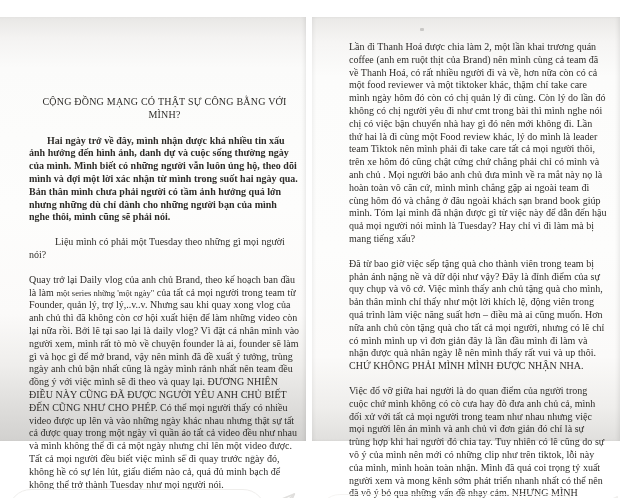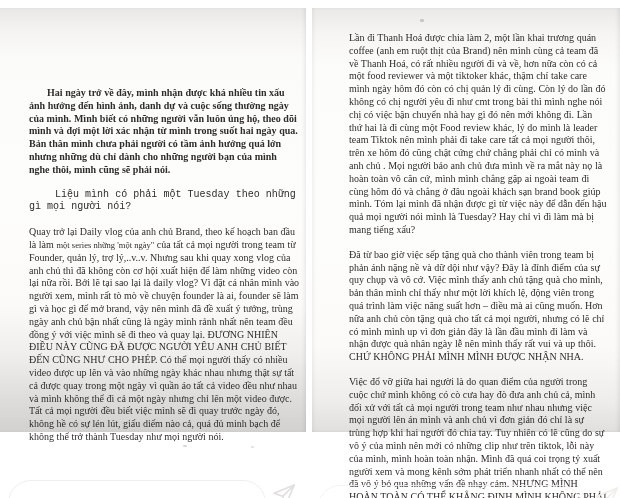--- a/index.html
+++ b/index.html
@@ -2,41 +2,41 @@
 <html><head>
 <meta charset="utf-8">
 <style>
   html,body{margin:0;padding:0;}
   body{
     width:620px;height:498px;overflow:hidden;position:relative;
     background:#ffffff;
     font-family:"Liberation Serif", serif;
   }
   .stage{position:absolute;inset:0;}
-  .page{position:absolute;top:8px;height:424px;}
+  .page{position:absolute;top:17px;height:424px;}
   .page-left{
     left:0;width:306px;
     background:linear-gradient(180deg,#e8e7e5 0%,#f4f3f2 5%,#fbfbfa 12%,#fdfdfc 45%,#fbfaf9 70%,#efeeec 82%,#dedddb 92%,#d2d1cf 100%);
     box-shadow:inset -3px 0 4px -2px rgba(0,0,0,0.10);
   }
   .page-right{
     left:312px;width:308px;
     background:linear-gradient(180deg,#eae9e7 0%,#f6f5f4 6%,#fcfcfb 14%,#fdfdfc 55%,#fbfaf9 80%,#efeeec 92%,#e0dfdd 100%);
     box-shadow:inset 3px 0 4px -2px rgba(0,0,0,0.07), inset -3px 0 5px -2px rgba(0,0,0,0.10);
   }
   .doc{
     position:absolute;color:#2f2d2a;font-size:10px;line-height:12.8px;
     text-align:left;word-spacing:0.1px;
   }
   .doc-left{left:29px;top:79px;width:271px;}
   .doc-right{left:37px;top:24px;width:258px;}
   .doc p{margin:0 0 12px 0;}
   .doc p.title{text-align:center;margin-bottom:13px;letter-spacing:0.2px;}
   .indent1{text-indent:18px;font-weight:bold;}
-  .indent2{text-indent:26px;font-family:Liberation Mono, monospace;}
+  .indent2{text-indent:26px;}
   .small{font-size:8.5px;}
   .reply-pill{
     position:absolute;border:1.5px solid rgba(238,237,235,0.95);
     border-radius:24px;background:transparent;box-sizing:border-box;
   }
   .pill-left{left:8px;top:472px;width:258px;height:46px;}
   .pill-right{left:6px;top:477px;width:264px;height:44px;border-color:rgba(243,242,240,0.85);}
   .ph{
     position:absolute;font-family:"Liberation Sans", sans-serif;
     white-space:nowrap;
@@ -52,20 +52,21 @@
   .speck2{left:251px;top:438px;width:3px;height:2px;opacity:0.35;}
   .speck3{left:108px;top:11px;width:4px;height:3px;opacity:0.55;}
 </style>
 </head>
 <body>
 
 <div class="stage">
 
   <div class="page page-left">
     <div class="doc doc-left">
+      <p class="title">CỘNG ĐỒNG MẠNG CÓ THẬT SỰ CÔNG BẰNG VỚI MÌNH?</p>
       <p class="indent1">Hai ngày trở về đây, mình nhận được khá nhiều tin xấu ảnh hưởng đến hình ảnh, danh dự và cuộc sống thường ngày của mình. Mình biết có những người vẫn luôn ủng hộ, theo dõi mình và đợi một lời xác nhận từ mình trong suốt hai ngày qua. Bản thân mình chưa phải người có tầm ảnh hưởng quá lớn nhưng những dù chỉ dành cho những người bạn của mình nghe thôi, mình cũng sẽ phải nói.</p>
       <p class="indent2">Liệu mình có phải một Tuesday theo những gì mọi người nói?</p>
       <p><span>Quay trở lại Daily vlog của anh chủ Brand, theo kế hoạch ban đầu là làm </span><span class="small">một series những 'một ngày"</span><span> của tất cả mọi người trong team từ Founder, quản lý, trợ lý,..v..v. Nhưng sau khi quay xong vlog của anh chủ thì đã không còn cơ hội xuất hiện để làm những video còn lại nữa rồi. Bởi lẽ tại sao lại là daily vlog? Vì đặt cá nhân mình vào người xem, mình rất tò mò về chuyện founder là ai, founder sẽ làm gì và học gì để mở brand, vậy nên mình đã đề xuất ý tưởng, trùng ngày anh chủ bận nhất cũng là ngày mình rảnh nhất nên team đều đồng ý với việc mình sẽ đi theo và quay lại. ĐƯƠNG NHIÊN ĐIỀU NÀY CŨNG ĐÃ ĐƯỢC NGƯỜI YÊU ANH CHỦ BIẾT ĐẾN CŨNG NHƯ CHO PHÉP. Có thể mọi người thấy có nhiều video được up lên và vào những ngày khác nhau nhưng thật sự tất cả được quay trong một ngày vì quần áo tất cả video đều như nhau và mình không thể đi cả một ngày nhưng chỉ lên một video được. Tất cả mọi người đều biết việc mình sẽ đi quay trước ngày đó, không hề có sự lén lút, giấu diếm nào cả, quá đủ minh bạch để không thể trở thành Tuesday như mọi người nói.</span></p>
     </div>
     <div class="speck speck1"></div>
     <div class="speck speck2"></div>
     <div class="reply-pill pill-left"></div>
     <span class="ph ph-left">Gửi tin nhắn</span>
     <svg class="send send-left" width="26" height="26" viewBox="0 0 24 24" fill="none" stroke="#e0dfdd" stroke-width="1.5" stroke-linejoin="round" stroke-linecap="round">
       <path d="M21.5 2.8 L2.8 10.3 L10.8 13.2 L13.6 21.2 Z"></path>

